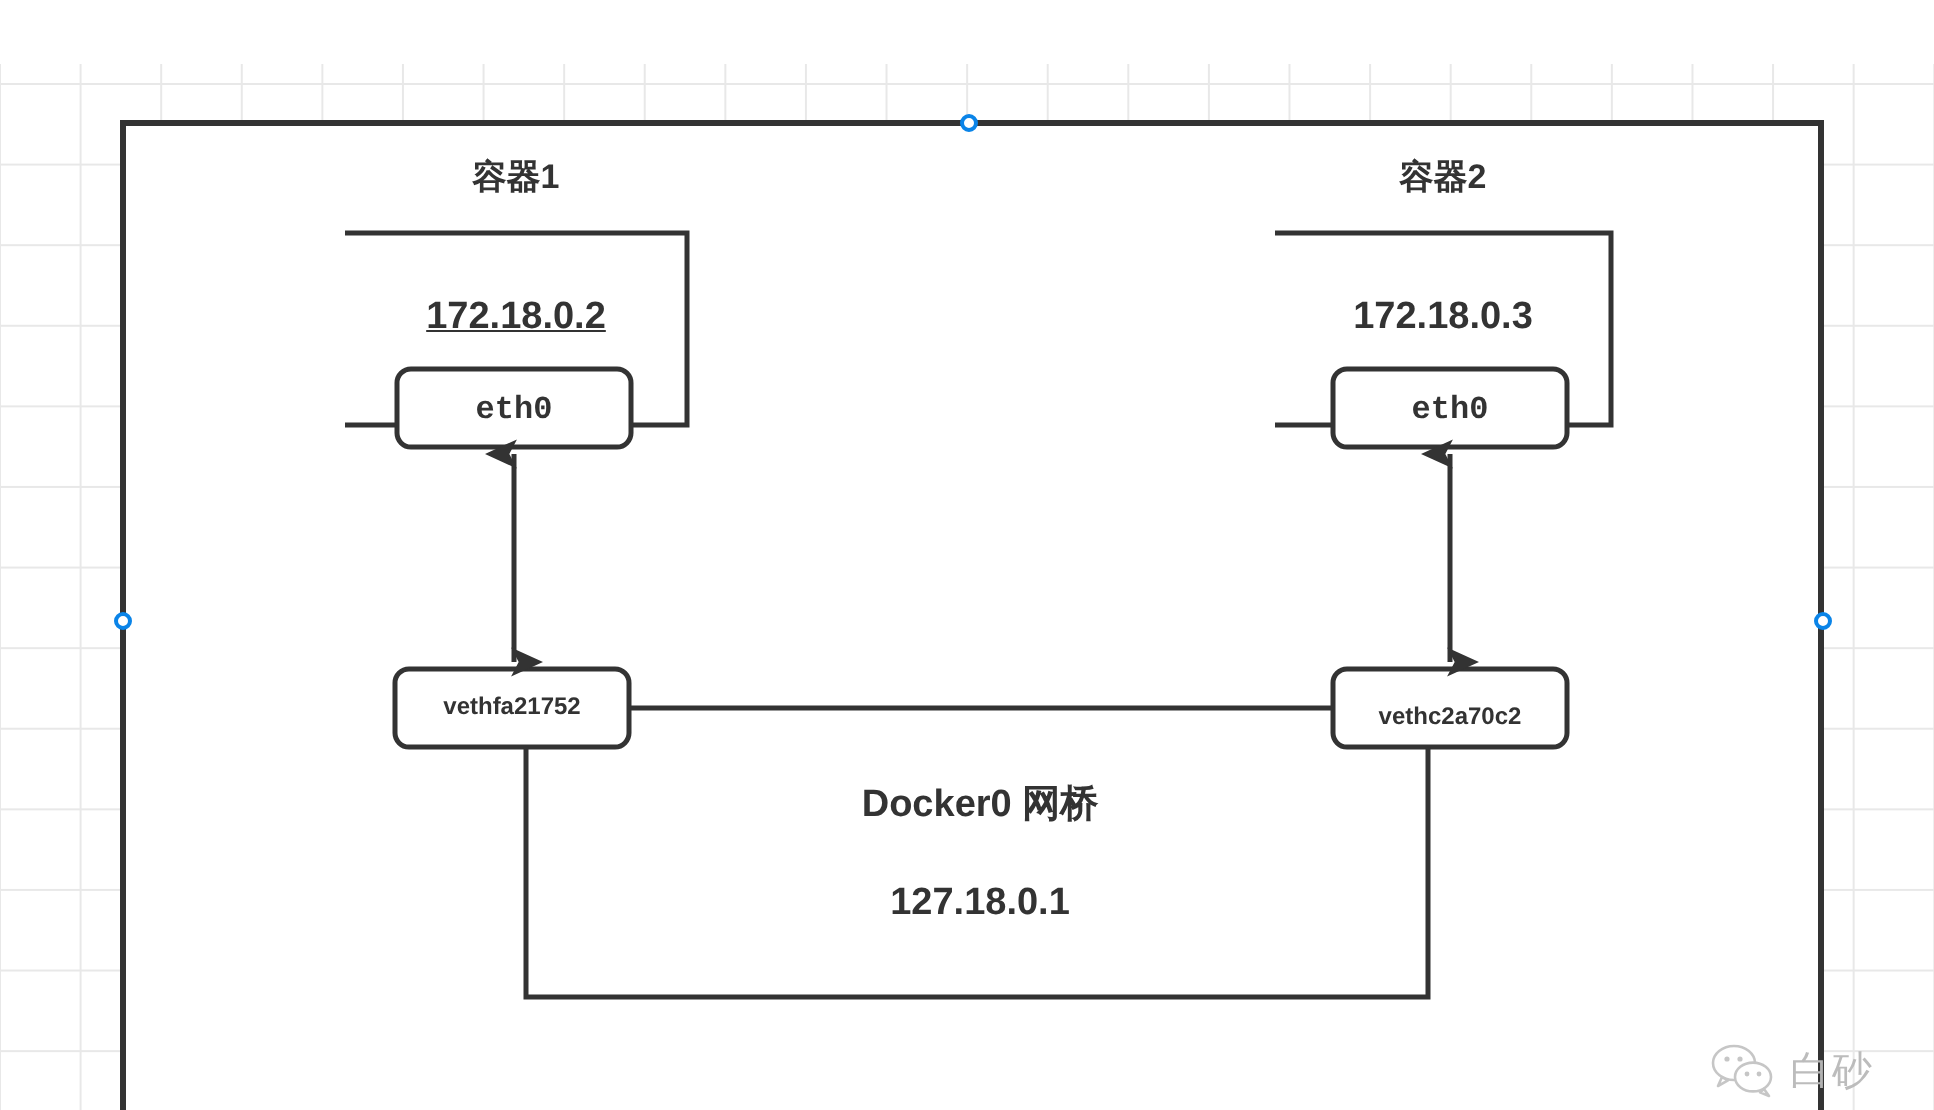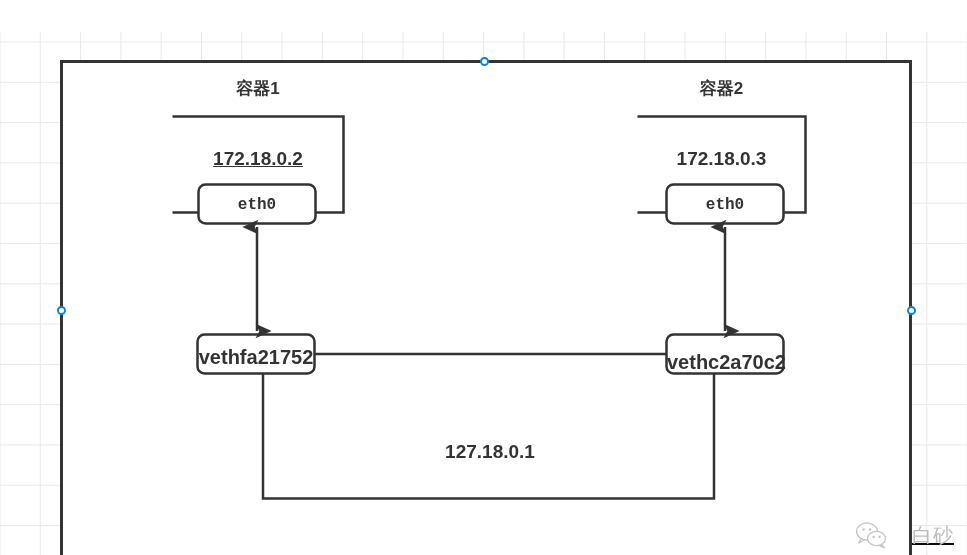--- a/index.html
+++ b/index.html
@@ -44,42 +44,41 @@
     font-size: 17px;
   }
   .lbl-ip {
     font-size: 19px;
   }
   .lbl-eth {
     font-size: 16px;
     font-family: Liberation Mono, monospace;
   }
   .lbl-veth {
-    font-size: 20px;
+    font-size: 12px;
     text-align: center;
   }
   .lbl-bridge {
     font-size: 19px;
   }
   .handle {
     position: absolute;
     width: 9px;
     height: 9px;
     border-radius: 50%;
     border: 2px solid #0a84e8;
     background: #ffffff;
     box-sizing: border-box;
   }
   #watermark {
     position: absolute;
     display: flex;
     align-items: flex-end;
-    gap: 23px;
+    gap: 6px;
     opacity: 0.95;
-    text-decoration: underline;
   }
   #watermark .wm-text {
     font-size: 20px;
     color: #b9b9b9;
     font-weight: normal;
     letter-spacing: 1px;
     font-family: "DejaVu Sans", sans-serif;
   }
 </style>
 </head>
@@ -130,20 +129,21 @@
   <div class="lbl lbl-title" style="left:637px; top:48px; width:169px;">容器2</div>
 
   <div class="lbl lbl-ip" style="left:637px; top:117px; width:169px;">172.18.0.3</div>
 
   <div class="lbl lbl-eth" style="left:667px; top:165px; width:116px;">eth0</div>
 
   <div class="lbl lbl-veth" style="left:198px; top:315px; width:116px;">vethfa21752</div>
 
   <div class="lbl lbl-veth" style="left:667px; top:320px; width:116px;">vethc2a70c2</div>
 
+  <div class="lbl lbl-bridge" style="left:380px; top:361px; width:220px;">Docker0 网桥</div>
 
   <div class="lbl lbl-bridge" style="left:380px; top:410px; width:220px;">127.18.0.1</div>
 
   <div class="handle" style="left:480px; top:25px;"></div>
   <div class="handle" style="left:57px;  top:274px;"></div>
   <div class="handle" style="left:907px; top:274px;"></div>
   <div class="handle" style="left:480px; top:524px;"></div>
 
   <div id="watermark" style="left:855px; top:490px;">
     <svg width="34" height="27" viewBox="0 0 34 27">

